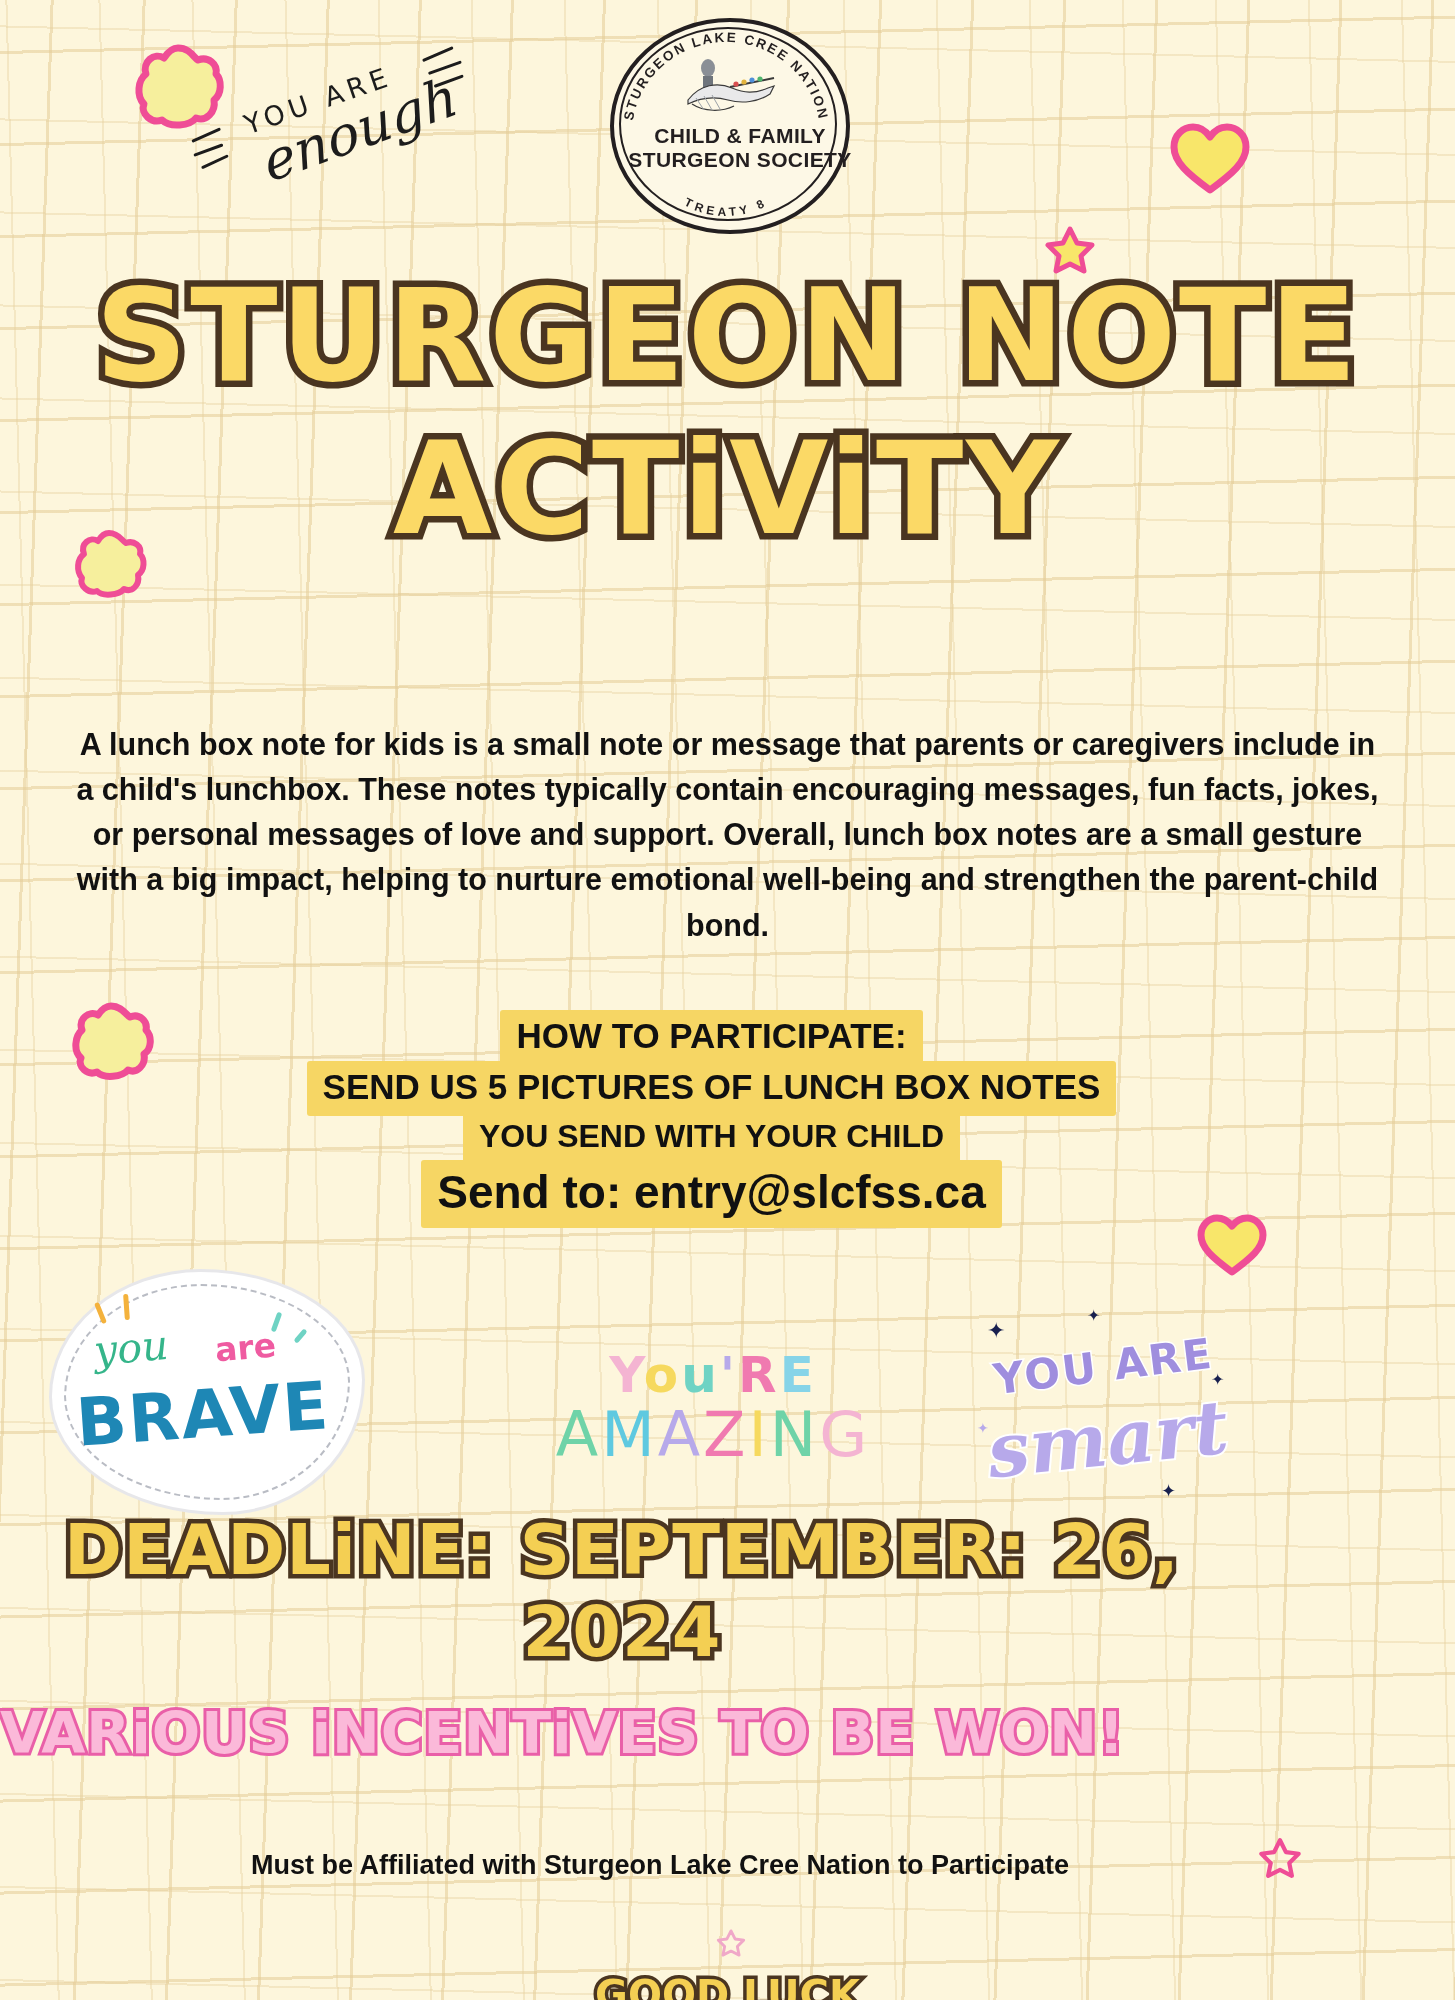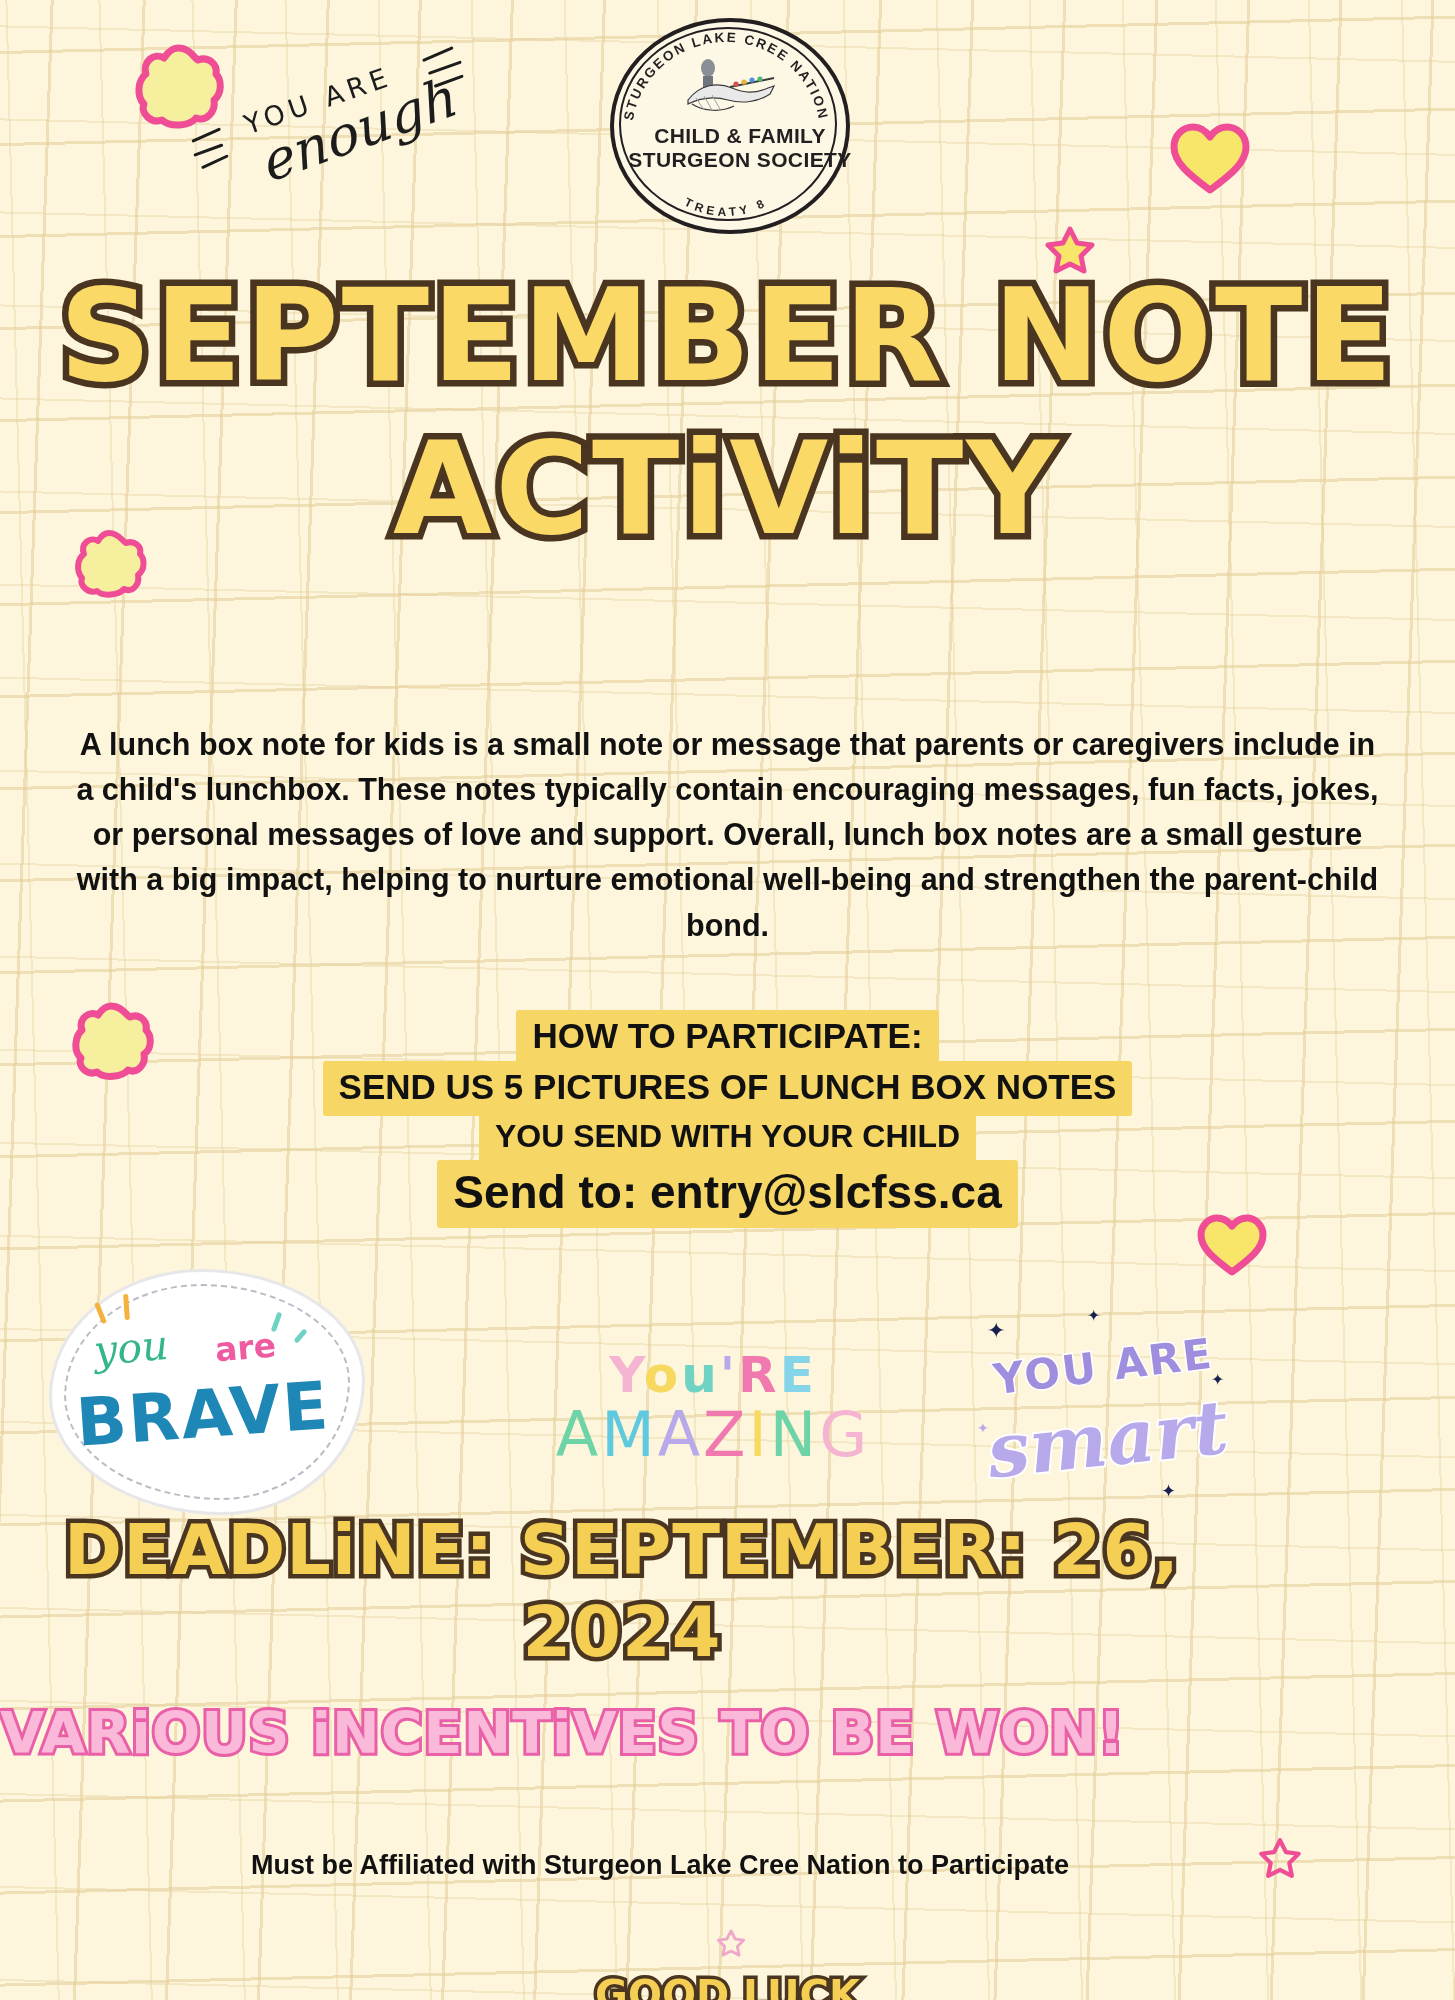--- a/index.html
+++ b/index.html
@@ -156,21 +156,21 @@
     text-align: center;
     font-size: 30.5px;
     font-weight: bold;
     line-height: 1.48;
     color: #111;
   }
 
   
   #how-block {
     position: absolute;
-    left: 160px;
+    left: 144px;
     top: 1010px;
     width: 1135px;
     text-align: center;
   }
   #how-block .hl {
     display: inline-block;
     background: #f6d664;
     color: #111;
     font-size: 34px;
     font-weight: bold;
@@ -415,21 +415,21 @@
       <path d="M6 16 L34 12 M4 30 L32 28 M8 44 L34 40" stroke="#1c1c1c" stroke-width="3" stroke-linecap="round"></path>
     </svg>
     <svg style="position:absolute;left:196px;top:-4px;width:62px;height:62px;" viewBox="0 0 62 62">
       <path d="M6 12 L36 8 M8 26 L40 24 M10 40 L38 38" stroke="#1c1c1c" stroke-width="3" stroke-linecap="round"></path>
     </svg>
     <span class="yae-top">YOU ARE</span>
     <span class="yae-bot">enough</span>
   </div>
 
   <div id="title-block">
-    <span id="title-1" class="bubble">SEPTEMBER NOTE</span>
+    <span id="title-1" class="bubble">STURGEON NOTE</span>
     <span id="title-2" class="bubble">ACTiViTY</span>
   </div>
 
   <div id="intro">A lunch box note for kids is a small note or message that parents or caregivers include in a child's lunchbox. These notes typically contain encouraging messages, fun facts, jokes, or personal messages of love and support. Overall, lunch box notes are a small gesture with a big impact, helping to nurture emotional well-being and strengthen the parent-child bond.</div>
 
   <div id="how-block">
     <div><span class="hl l1">HOW TO PARTICIPATE:</span></div>
     <div><span class="hl l2">SEND US 5 PICTURES OF LUNCH BOX NOTES</span></div>
     <div><span class="hl l3">YOU SEND WITH YOUR CHILD</span></div>
     <div><span class="hl l4">Send to: entry@slcfss.ca</span></div>

